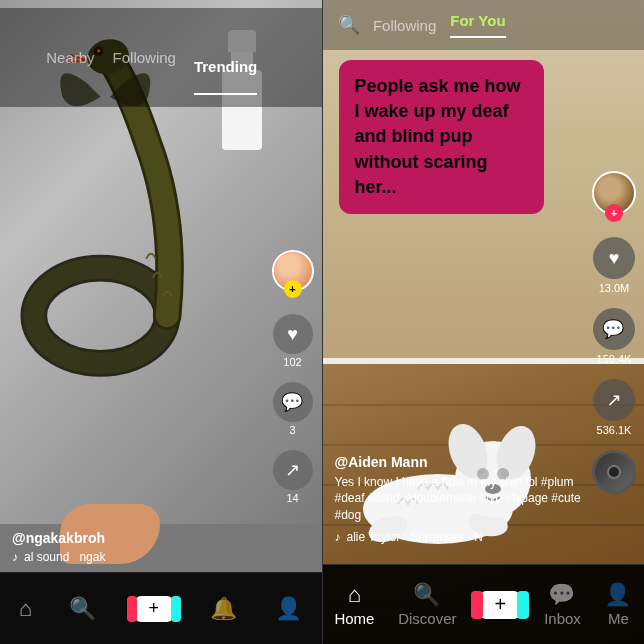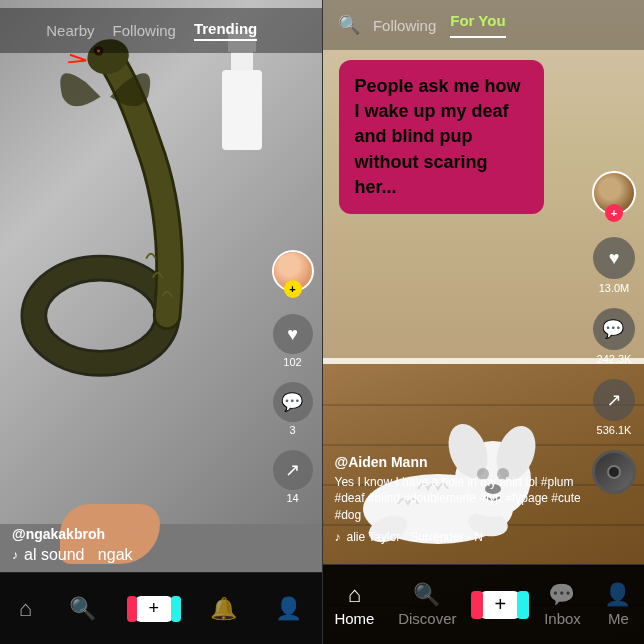--- a/index.html
+++ b/index.html
@@ -41,21 +41,22 @@
       color: rgba(255,255,255,0.6);
       margin-right: 18px;
       cursor: pointer;
       font-weight: 400;
     }
 
     .left-header .nav-item.active {
       color: #fff;
       font-weight: 700;
       border-bottom: 2px solid #fff;
-      padding-bottom: 2px;
+      padding-bottom: 18px;
+      margin-top: 38px;
     }
 
     .left-video-area {
       flex: 1;
       position: relative;
       background: #1a1a1a;
       overflow: hidden;
     }
 
     
@@ -203,21 +204,21 @@
       align-items: center;
       gap: 6px;
     }
 
     .music-note {
       font-size: 12px;
       color: #fff;
     }
 
     .music-text {
-      font-size: 16px;
+      font-size: 12px;
       color: #fff;
     }
 
     
     .bottom-nav {
       position: absolute;
       bottom: 0;
       left: 0;
       right: 0;
       height: 72px;
@@ -747,21 +748,21 @@
       <div style="position:absolute;bottom:-7px;left:50%;transform:translateX(-50%);width:18px;height:18px;background:#fe2c55;border-radius:50%;display:flex;align-items:center;justify-content:center;font-size:11px;font-weight:900;color:#fff;">+</div>
     </div>
 
     <div class="r-action-btn">
       <div class="r-action-icon">♥</div>
       <span class="r-action-count">13.0M</span>
     </div>
 
     <div class="r-action-btn">
       <div class="r-action-icon">💬</div>
-      <span class="r-action-count">242.3K</span>
+      <span class="r-action-count">159.4K</span>
     </div>
 
     <div class="r-action-btn">
       <div class="r-action-icon">↗</div>
       <span class="r-action-count">536.1K</span>
     </div>
 
     <div class="music-disc">
       <div class="music-disc-inner"></div>
     </div>

